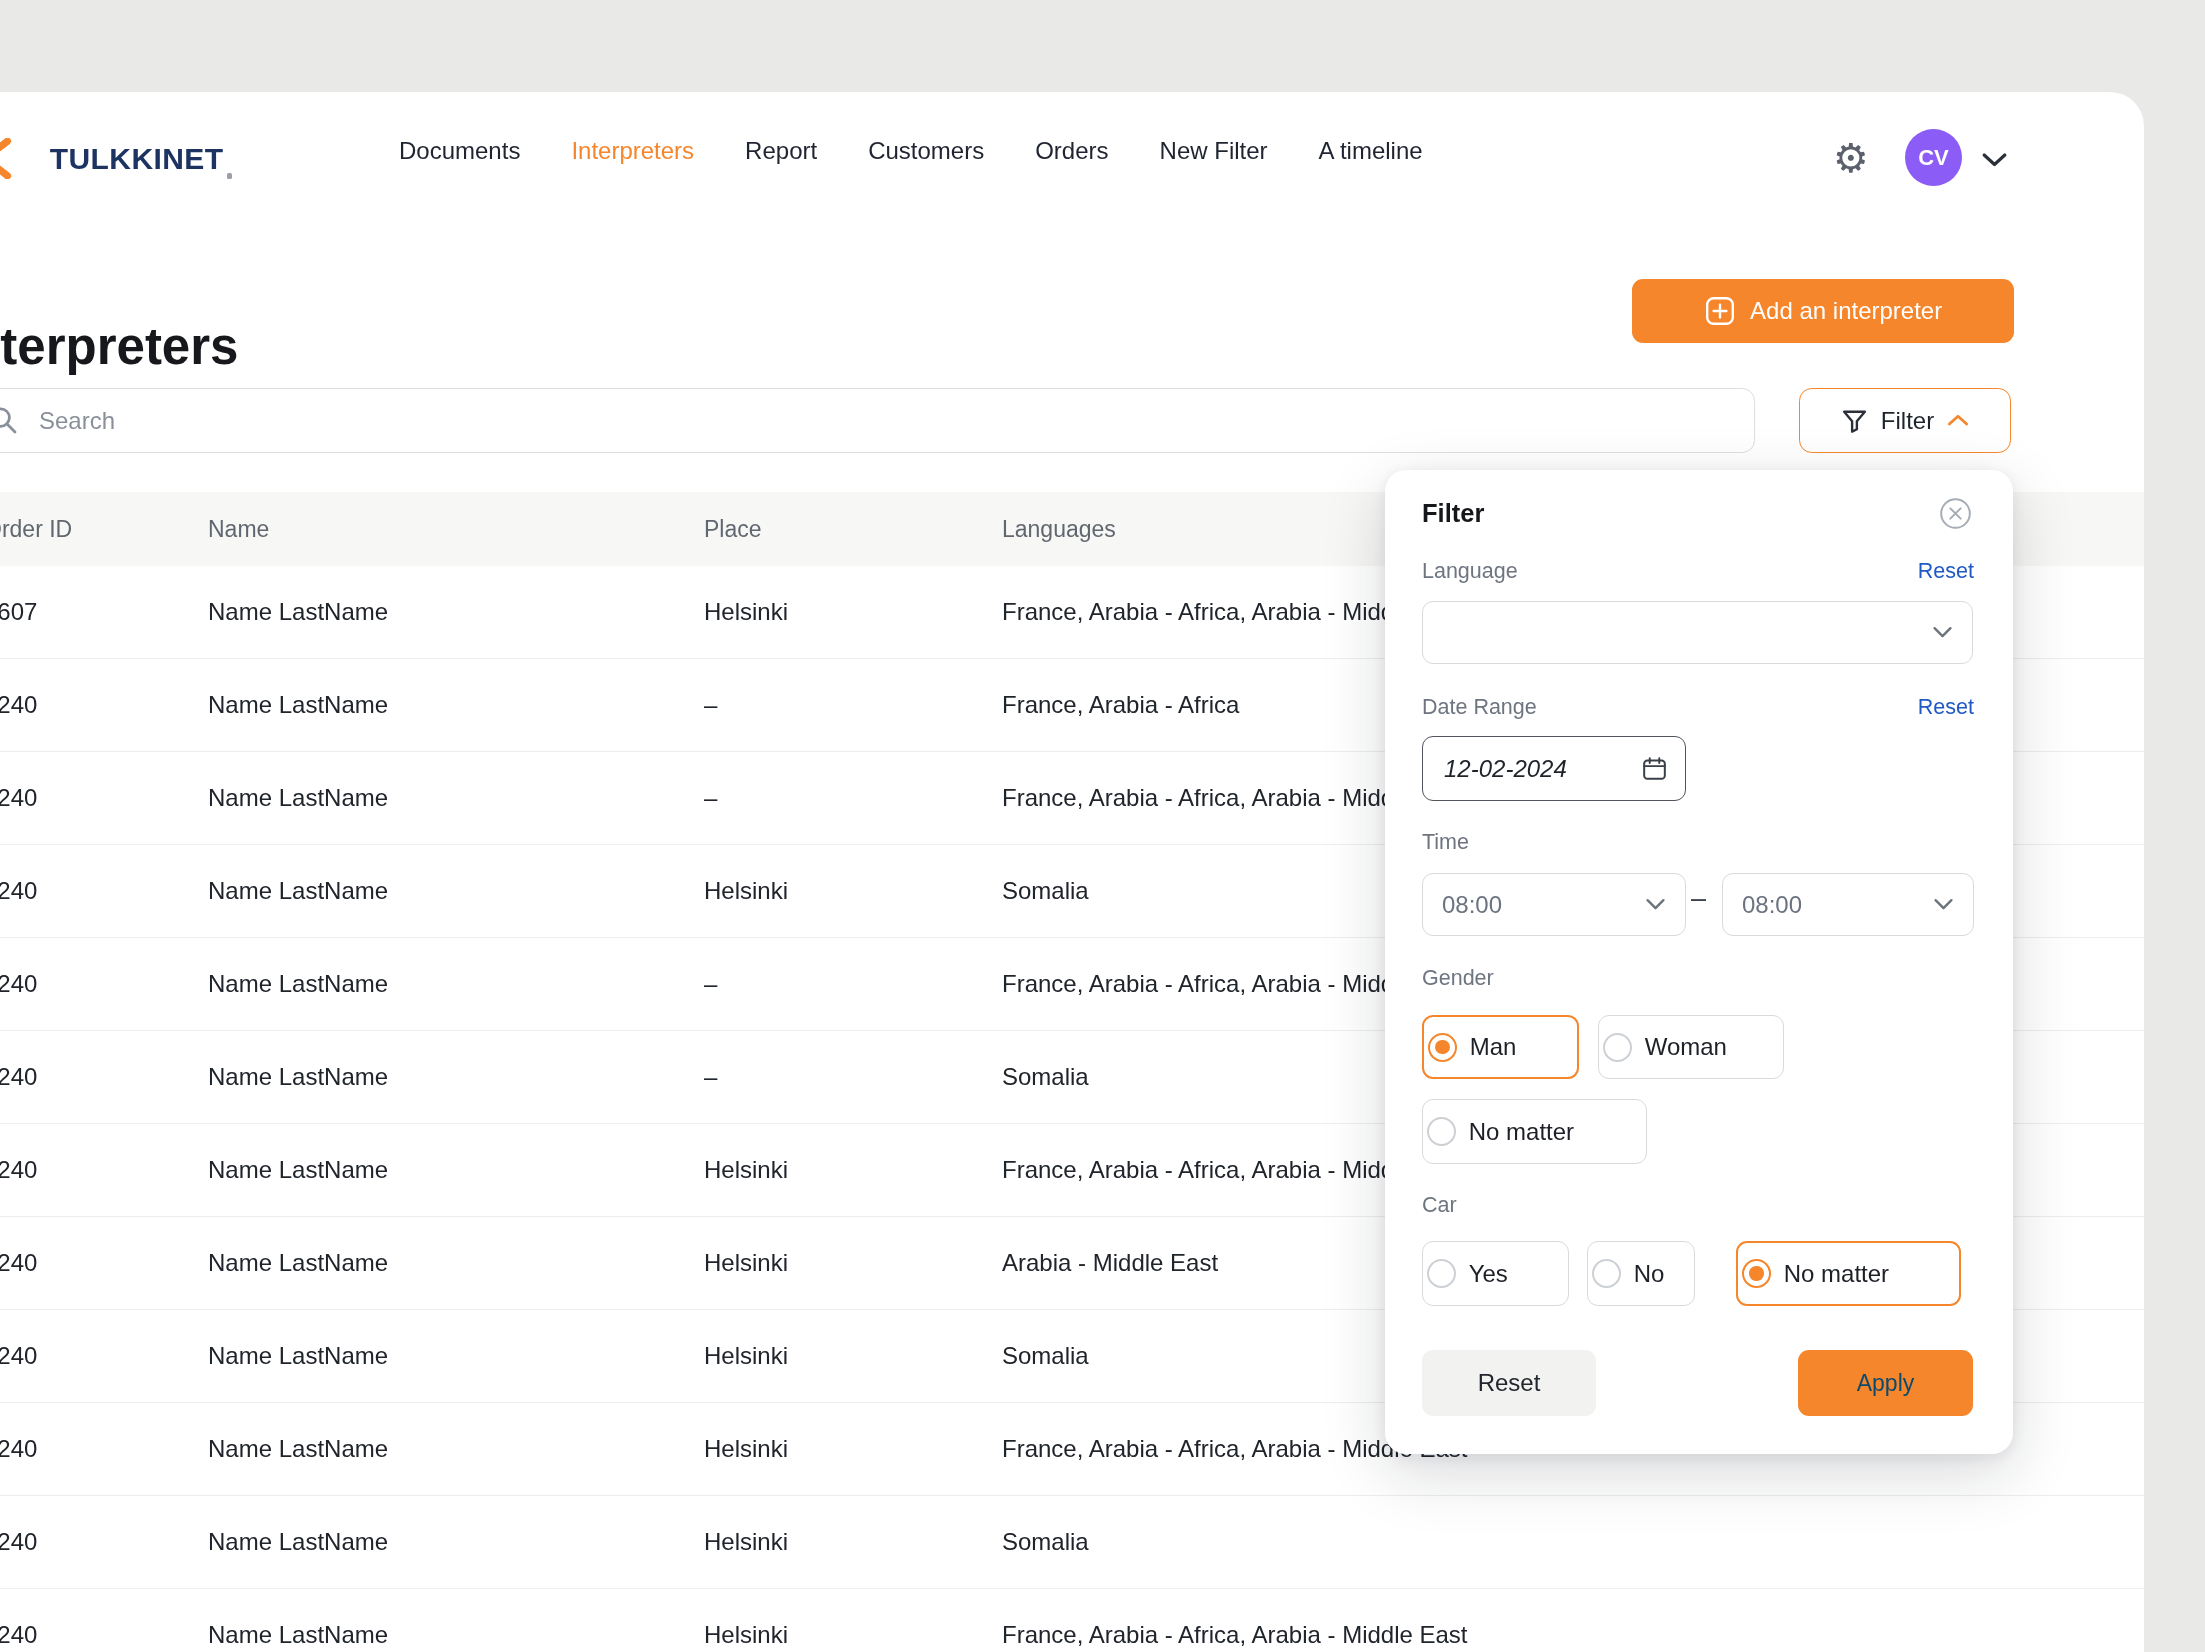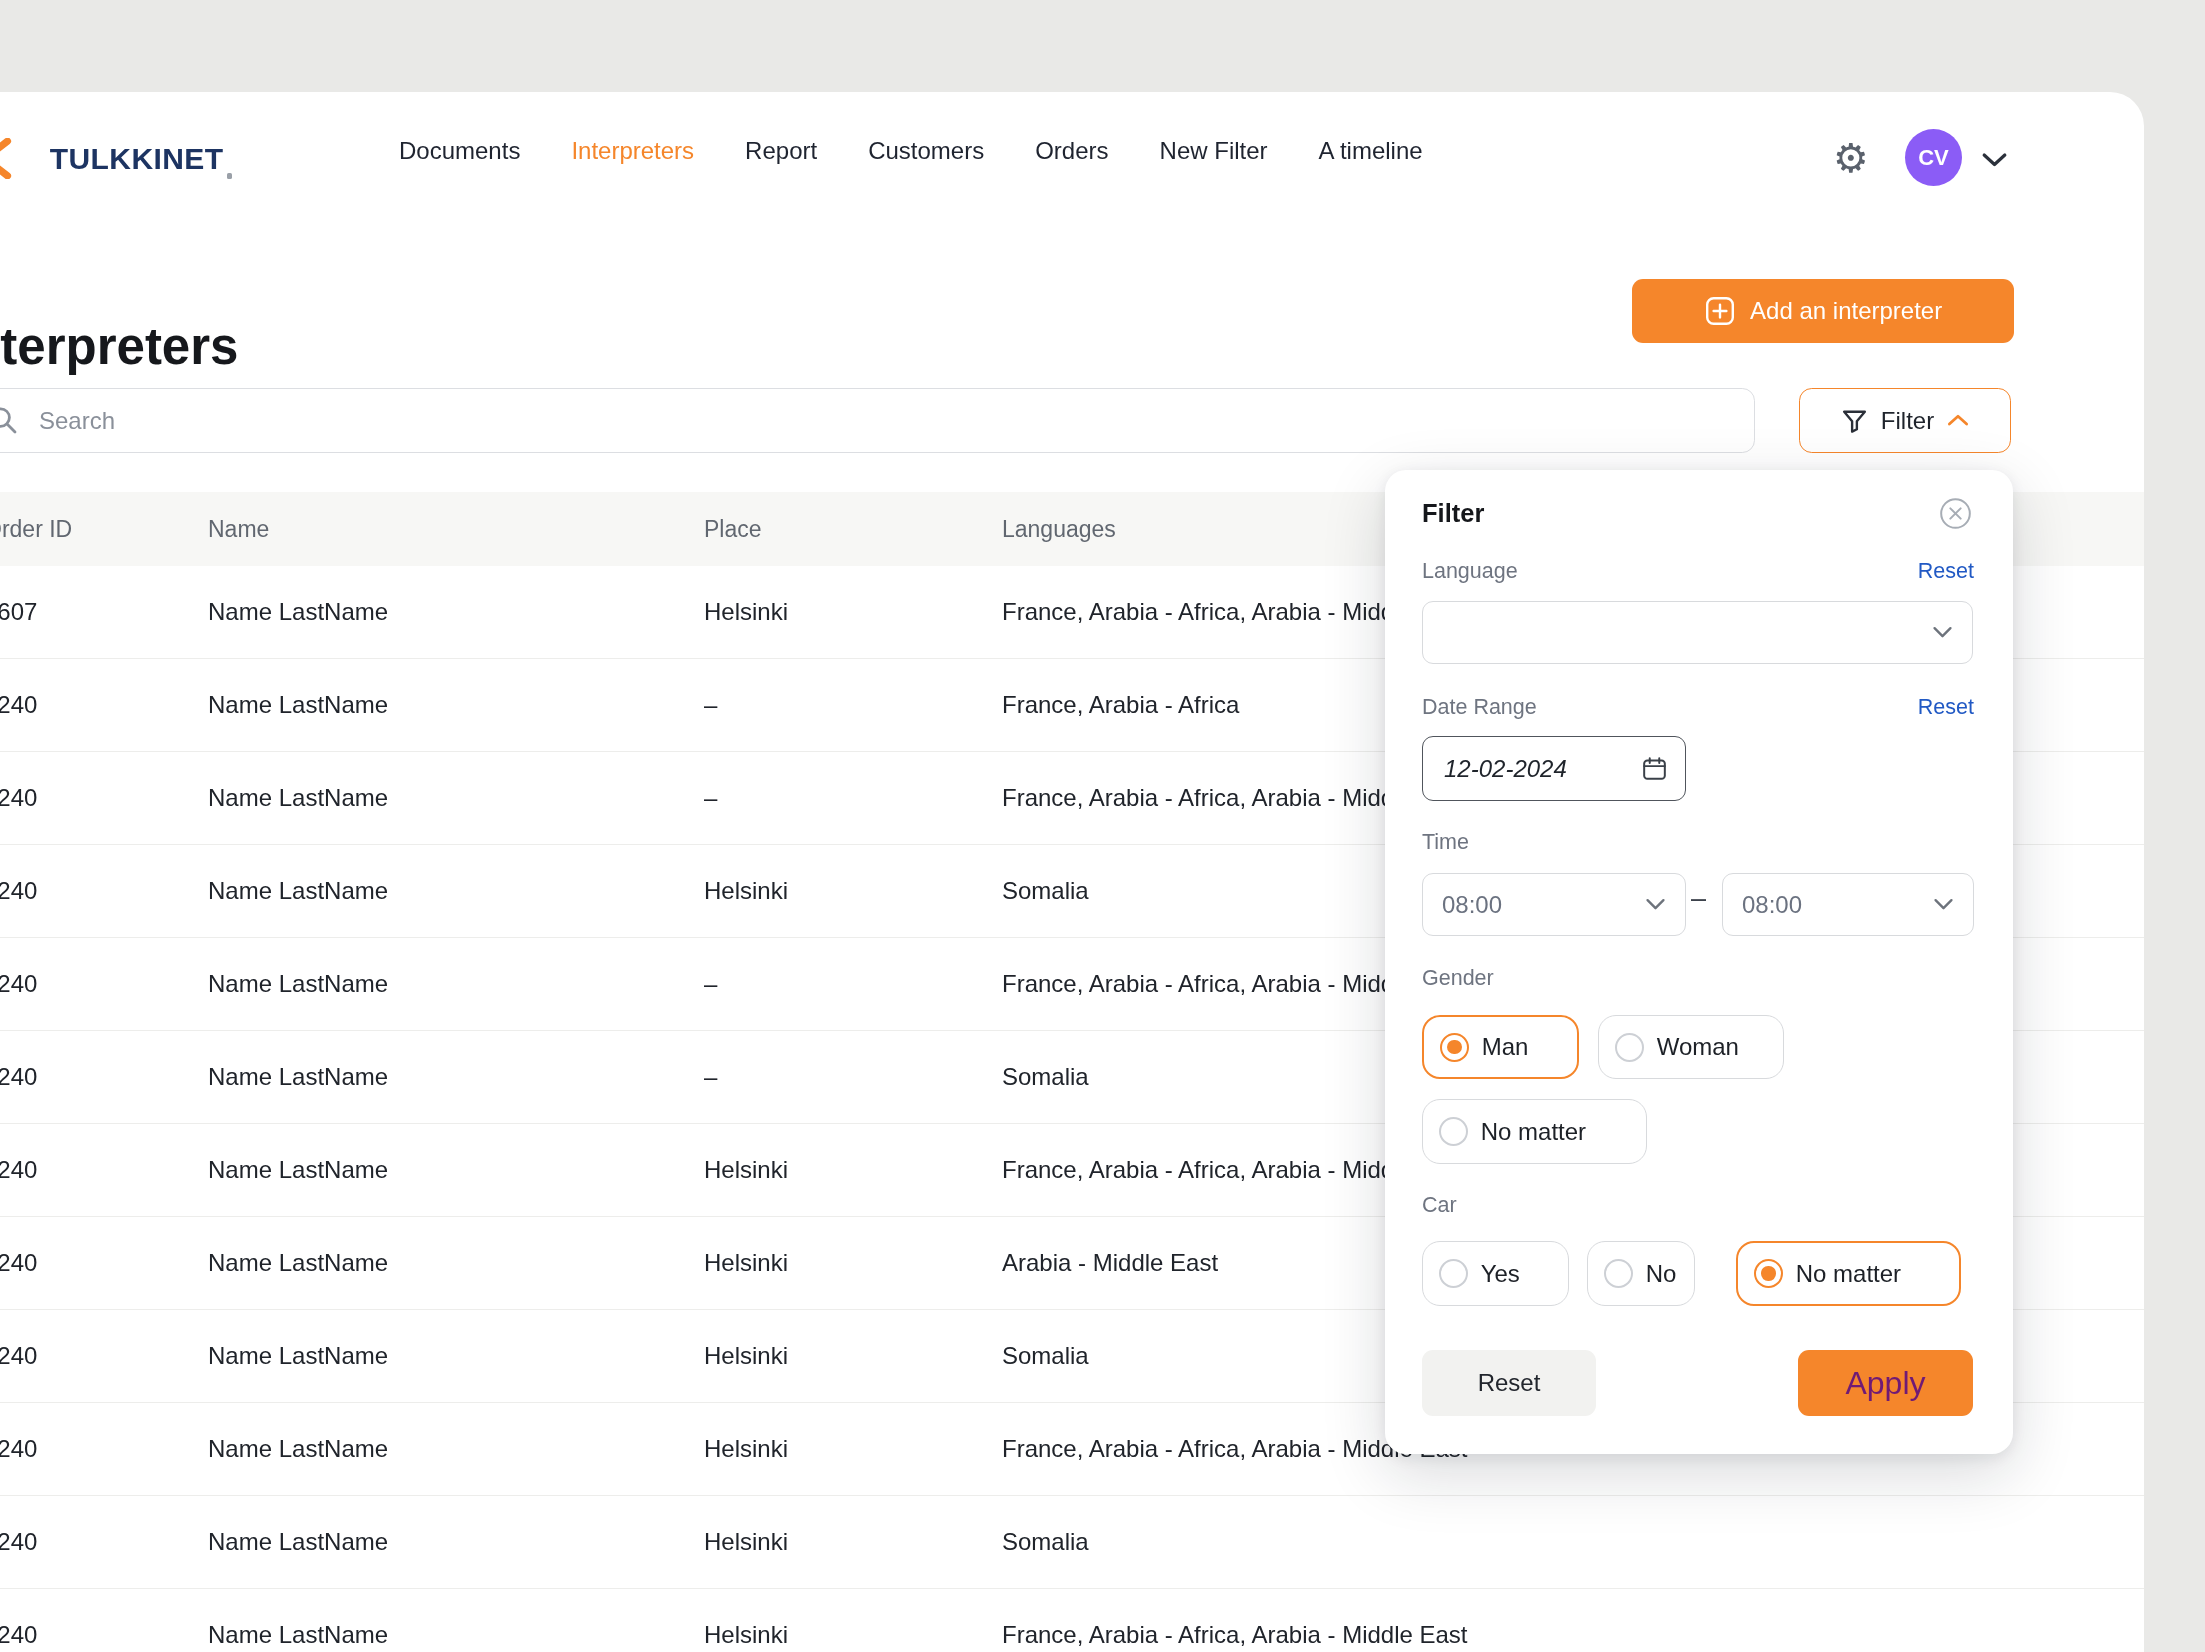--- a/index.html
+++ b/index.html
@@ -79,40 +79,40 @@
   .datebox .val{font-size:24px;color:#1f242b;}
   .datebox .spacer{flex:1;}
 
   .lang-select{left:37px;top:131px;width:551px;height:63px;}
   .date-from{left:37px;top:266px;width:264px;height:65px;font-style:italic;}
   .date-to{left:325px;top:266px;width:264px;height:65px;}
   .time-from{left:37px;top:403px;width:264px;height:63px;}
   .time-to{left:337px;top:403px;width:252px;height:63px;}
   .time-dash{position:absolute;left:306px;top:413px;font-size:27px;color:#3c424b;}
 
-  .opt{position:absolute;box-sizing:border-box;border:1.6px solid #d8dadd;border-radius:18px;background:#fff;
-    display:flex;align-items:center;gap:12.7px;padding-left:16px;cursor:pointer;}
+  .opt{position:absolute;box-sizing:border-box;border:1.6px solid #d8dadd;border-radius:11px;background:#fff;
+    display:flex;align-items:center;gap:12.7px;padding-left:4px;cursor:pointer;}
   .opt.selected{border:2.4px solid #f5862b;}
   .opt .lbl{font-size:24px;color:#1d2127;}
   .radio{width:29px;height:29px;border-radius:50%;border:2.4px solid #cdd0d5;box-sizing:border-box;position:relative;flex:0 0 auto;}
   .radio.on{border-color:#f5862b;}
   .radio.on::after{content:"";position:absolute;left:50%;top:50%;width:14.3px;height:14.3px;margin:-7.2px 0 0 -7.2px;
     border-radius:50%;background:#f5862b;}
 
   .opt-man{left:37px;top:545px;width:157px;height:64px;}
   .opt-woman{left:213px;top:545px;width:186px;height:64px;}
   .opt-nomatter-g{left:37px;top:629px;width:225px;height:65px;}
   .opt-yes{left:37px;top:771px;width:147px;height:65px;}
   .opt-no{left:202px;top:771px;width:108px;height:65px;}
   .opt-nomatter-c{left:351px;top:771px;width:225px;height:65px;}
 
   .panel-reset{position:absolute;left:37px;top:880px;width:174px;height:66px;background:#f2f2f0;border:none;
     border-radius:11px;font-size:24px;color:#22262d;cursor:pointer;font-family:inherit;}
   .panel-apply{position:absolute;left:413px;top:880px;width:175px;height:66px;background:#f5862b;border:none;
-    border-radius:11px;font-size:32px;color:#701a75;cursor:pointer;font-family:inherit;}
+    border-radius:11px;font-size:23px;color:#0c4a6e;cursor:pointer;font-family:inherit;}
 
   svg{display:block;}
 </style>
 </head>
 <body>
 
 <div class="viewport">
   <div class="card">
     <div class="content">
 

